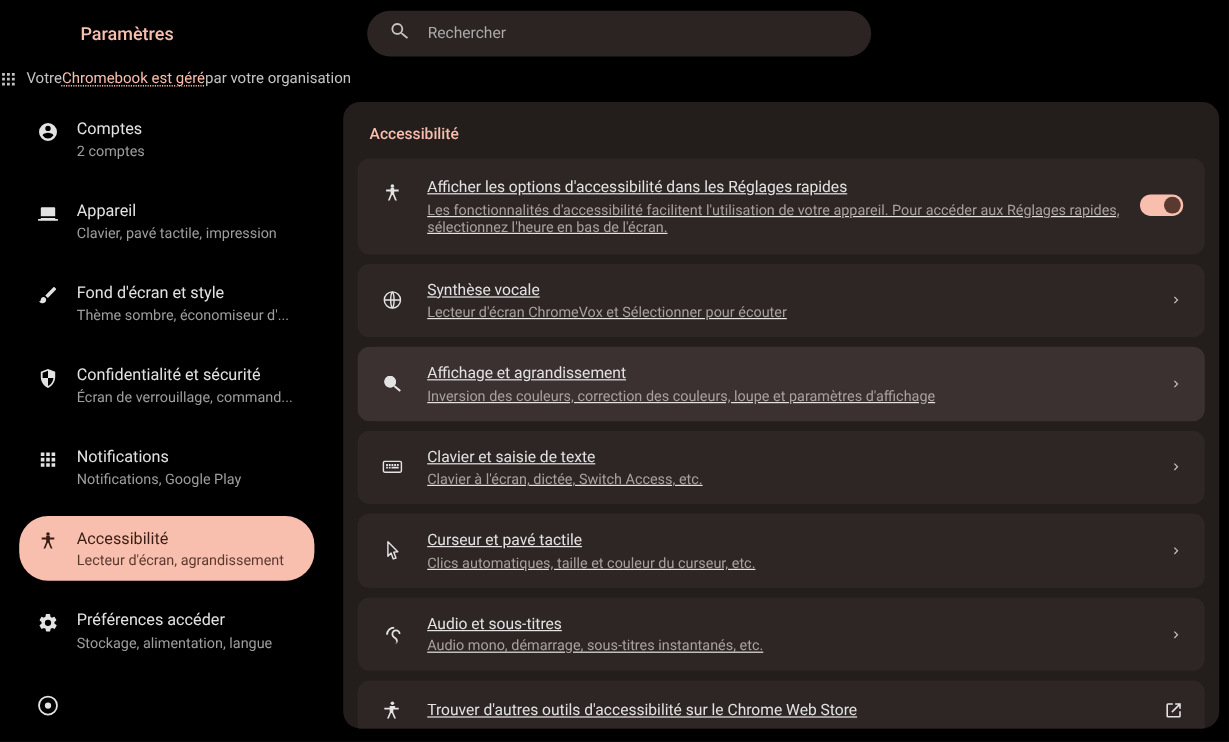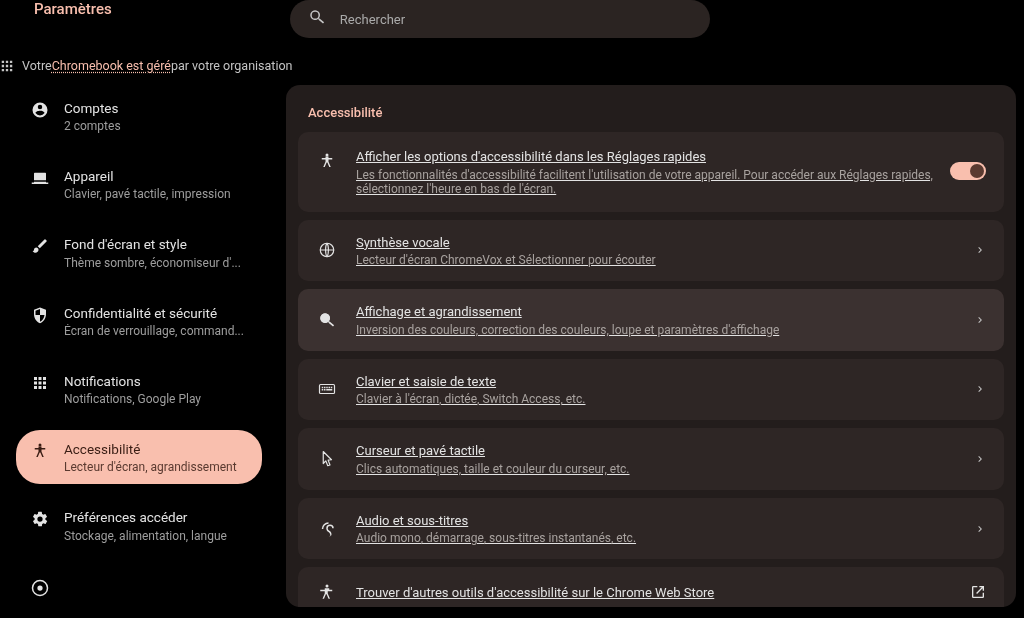--- a/index.html
+++ b/index.html
@@ -1,17 +1,17 @@
 <!DOCTYPE html>
 <html><head>
   <meta charset="utf-8">
   <style>
     * { box-sizing: border-box; margin: 0; padding: 0; font-family: Roboto, "Google Sans", Arial, sans-serif; }
     body { background: #000; color: #e3e3e3; width: 1024px; height: 618px; overflow: hidden; }
-    .topbar { display: flex; align-items: flex-start; height: 56px; padding: 0 16px; }
+    .topbar { display: flex; align-items: center; height: 56px; padding: 0 16px; margin-left: 33px; }
     .title { color: #f9bfae; font-size: 15px; font-weight: 500; margin-left: 18px; }
     .search-wrap { flex: 1; display: flex; justify-content: center; }
     .search { width: 420px; height: 38px; background: #2b2422; border-radius: 22px; display: flex; align-items: center; padding: 0 18px; }
     .search svg { width: 18px; height: 18px; fill: #c4c4c4; }
     .search input { background: transparent; border: none; outline: none; color: #c4c4c4; font-size: 13px; margin-left: 14px; width: 100%; }
     .search input::placeholder { color: #aaa; }
     .banner-line { display: flex; align-items: center; font-size: 12.5px; color: #c4c4c4; padding-bottom: 8px; padding-top: 2px; }
     .banner-line .grid-icon { width: 14px; height: 14px; margin-right: 8px; display: inline-flex; }
     .banner-line a { color: #f9bfae; text-decoration: underline; text-decoration-style: dotted; text-underline-offset: 2px; cursor: pointer; }
     .main { display: flex; padding: 0 8px 16px 8px; gap: 16px; height: calc(100% - 80px); margin-top: 4px; }

